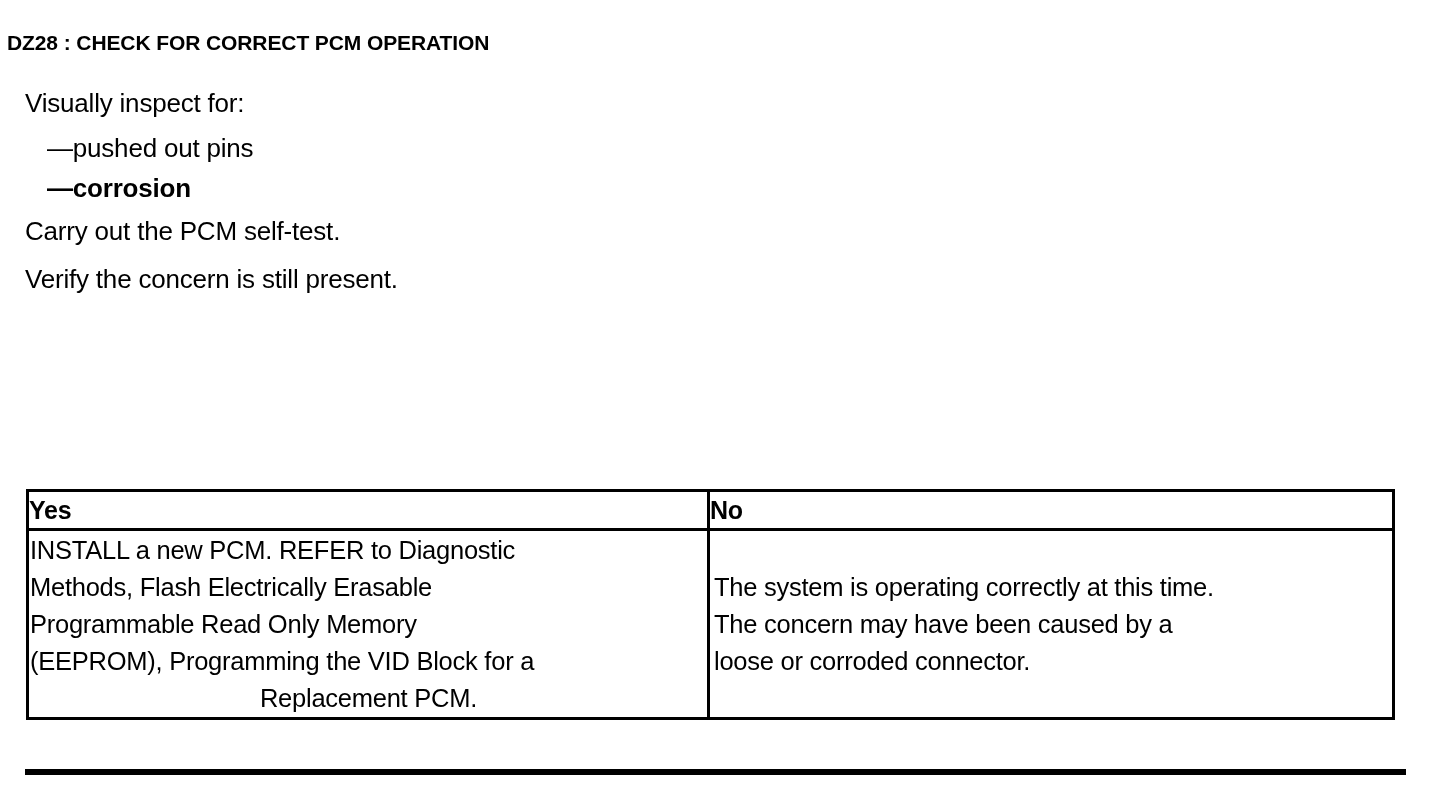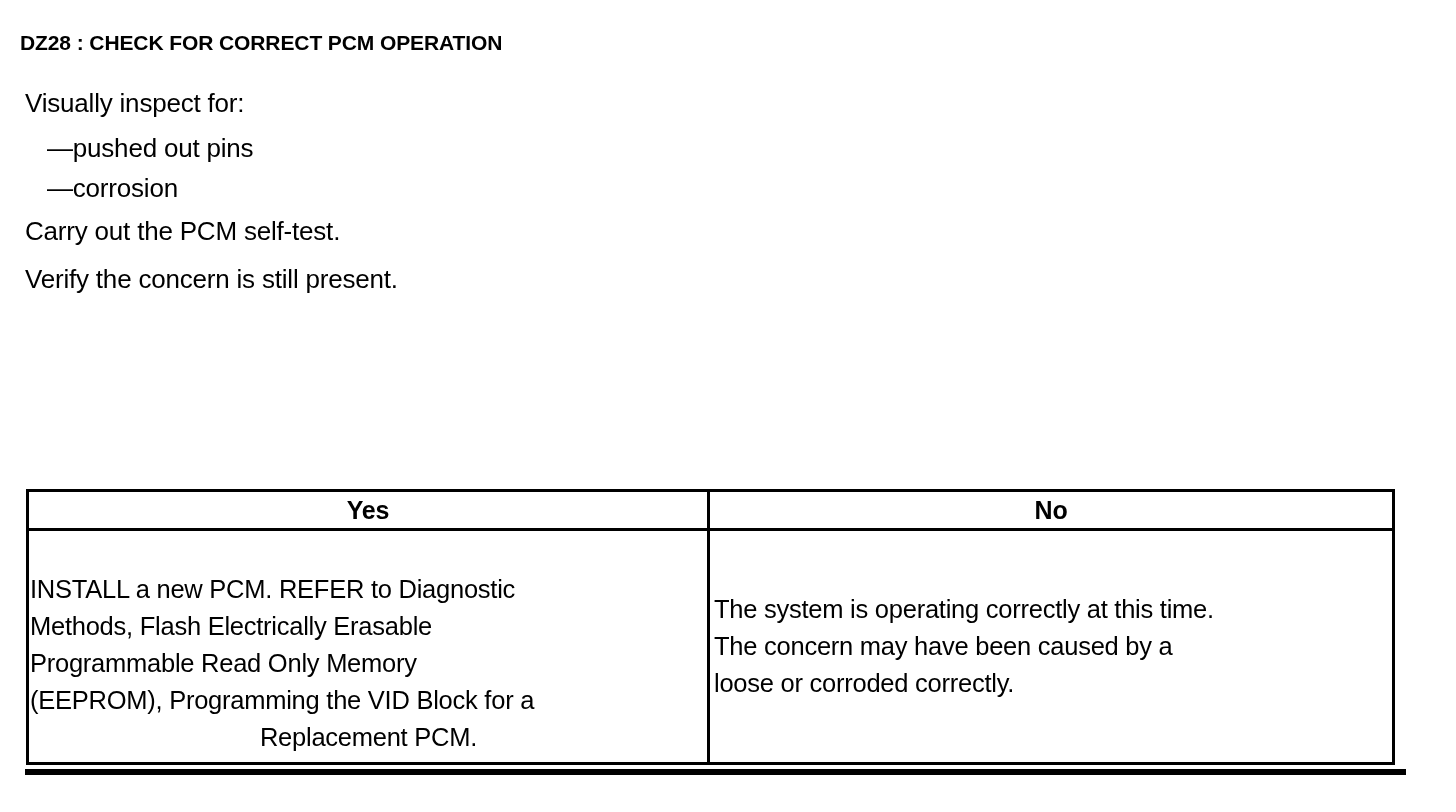--- a/index.html
+++ b/index.html
@@ -22,21 +22,21 @@
     position: absolute;
     left: 0;
     top: 0;
     width: 1456px;
     height: 812px;
   }
 
   
   .step-title {
     position: absolute;
-    left: 20px;
+    left: 7px;
     top: 31px;
     font-size: 21px;
     font-weight: bold;
     letter-spacing: -0.1px;
     line-height: 24px;
     white-space: nowrap;
   }
 
   
   .instructions {
@@ -47,20 +47,21 @@
   }
   .instr-line {
     font-size: 26px;
     line-height: 48px;
     white-space: nowrap;
     letter-spacing: -0.2px;
   }
   .instr-line.sub {
     padding-left: 22px;
     line-height: 38px;
+    font-weight: bold;
   }
   .instr-line.first-sub {
     padding-left: 22px;
     line-height: 42px;
   }
   .instr-line.question {
     font-weight: bold;
     letter-spacing: -0.3px;
   }
 
@@ -82,39 +83,38 @@
     border: 3px solid #000000;
     padding: 0;
     vertical-align: middle;
     background: #ffffff;
   }
 
   .decision-table thead th {
     height: 36px;
     font-size: 25px;
     font-weight: bold;
-    text-align: center;
+    text-align: left;
     letter-spacing: -0.2px;
   }
 
   .decision-table tbody td {
     height: 186px;
   }
 
   .cell-text {
     font-size: 25.5px;
     line-height: 37px;
     letter-spacing: -0.25px;
   }
   .cell-text .ln { display: block; white-space: nowrap; }
   .cell-text .ln.centered { text-align: center; }
 
   .cell-yes .cell-text {
-    padding: 0 0 6px 1px;
-    margin-top: 40px;
+    padding: 0 0 0 1px;
   }
   .cell-no .cell-text {
     padding: 0 0 0 4px;
   }
 
   
   .bottom-rule {
     position: absolute;
     left: 25px;
     top: 769px;
@@ -157,21 +157,21 @@
             <span class="ln">Methods, Flash Electrically Erasable</span>
             <span class="ln">Programmable Read Only Memory</span>
             <span class="ln">(EEPROM), Programming the VID Block for a</span>
             <span class="ln centered">Replacement PCM.</span>
           </div>
         </td>
         <td class="cell-no">
           <div class="cell-text">
             <span class="ln">The system is operating correctly at this time.</span>
             <span class="ln">The concern may have been caused by a</span>
-            <span class="ln">loose or corroded correctly.</span>
+            <span class="ln">loose or corroded connector.</span>
           </div>
         </td>
       </tr>
     </tbody>
   </table>
 
   <div class="bottom-rule"></div>
 
 </div>
 

